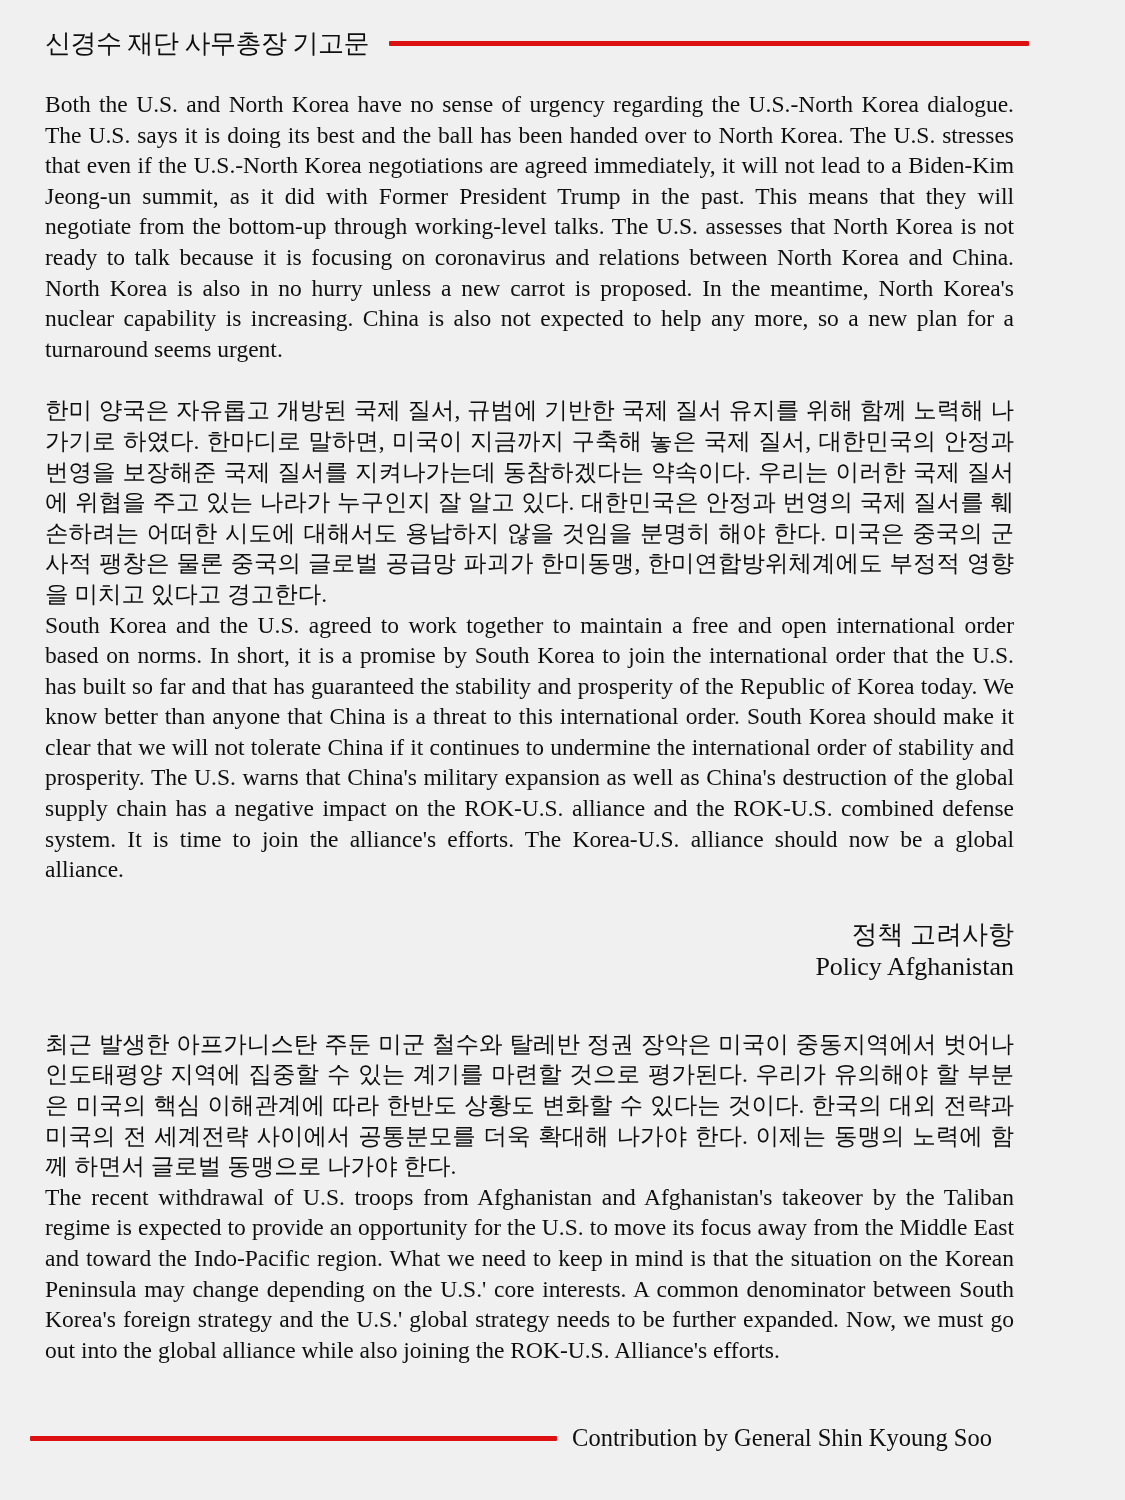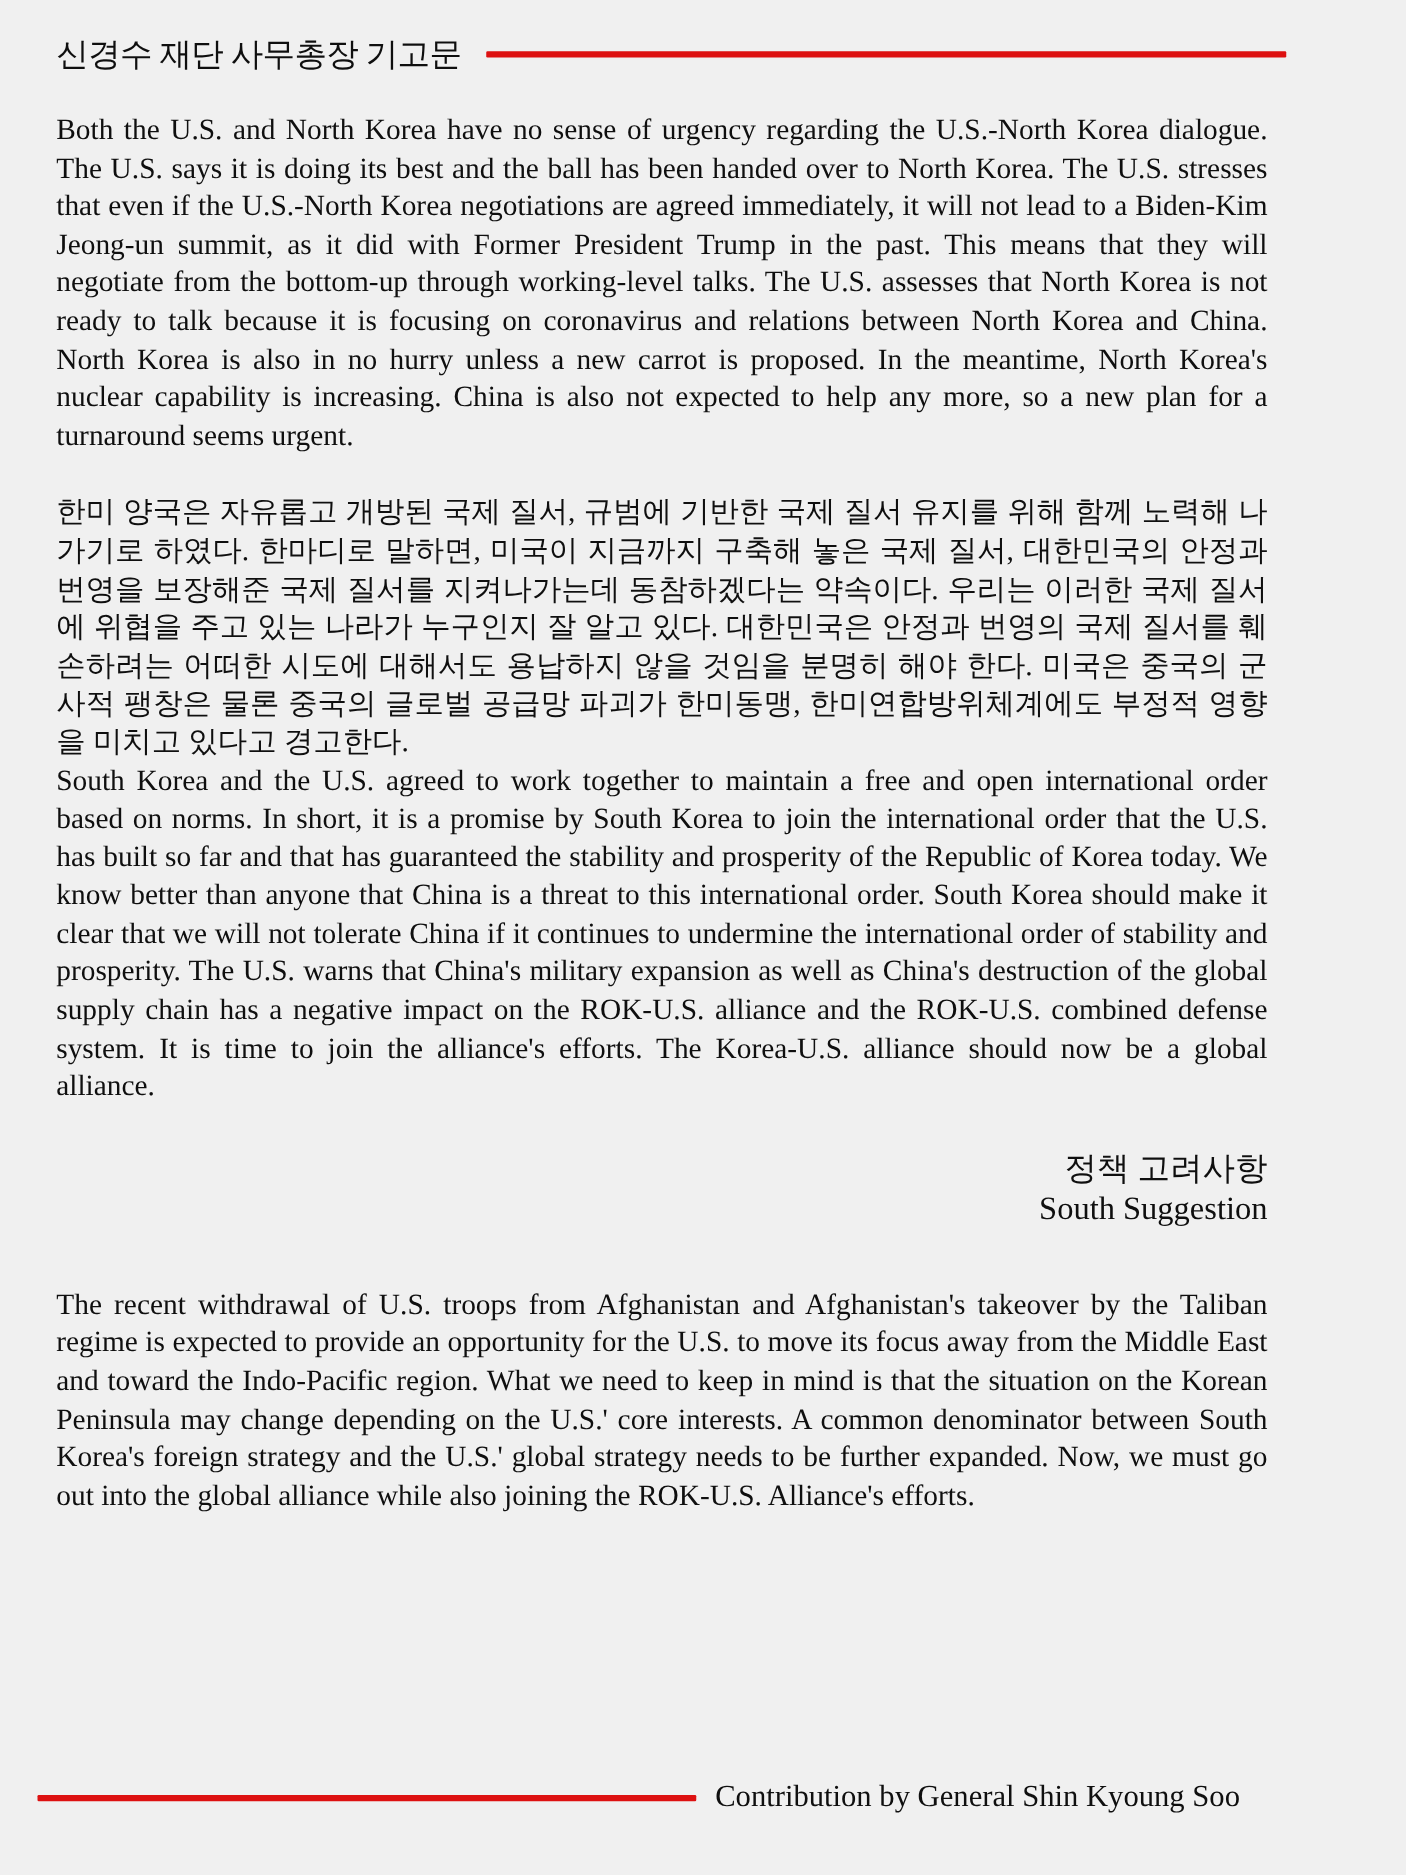--- a/index.html
+++ b/index.html
@@ -92,23 +92,24 @@
   <main class="article">
 
     <p class="para en gap-after">Both the U.S. and North Korea have no sense of urgency regarding the U.S.-North Korea dialogue. The U.S. says it is doing its best and the ball has been handed over to North Korea. The U.S. stresses that even if the U.S.-North Korea negotiations are agreed immediately, it will not lead to a Biden-Kim Jeong-un summit, as it did with Former President Trump in the past. This means that they will negotiate from the bottom-up through working-level talks. The U.S. assesses that North Korea is not ready to talk because it is focusing on coronavirus and relations between North Korea and China. North Korea is also in no hurry unless a new carrot is proposed. In the meantime, North Korea's nuclear capability is increasing. China is also not expected to help any more, so a new plan for a turnaround seems urgent.</p>
 
     <p class="para ko">한미 양국은 자유롭고 개방된 국제 질서, 규범에 기반한 국제 질서 유지를 위해 함께 노력해 나가기로 하였다. 한마디로 말하면, 미국이 지금까지 구축해 놓은 국제 질서, 대한민국의 안정과 번영을 보장해준 국제 질서를 지켜나가는데 동참하겠다는 약속이다. 우리는 이러한 국제 질서에 위협을 주고 있는 나라가 누구인지 잘 알고 있다. 대한민국은 안정과 번영의 국제 질서를 훼손하려는 어떠한 시도에 대해서도 용납하지 않을 것임을 분명히 해야 한다. 미국은 중국의 군사적 팽창은 물론 중국의 글로벌 공급망 파괴가 한미동맹, 한미연합방위체계에도 부정적 영향을 미치고 있다고 경고한다.</p>
 
     <p class="para en">South Korea and the U.S. agreed to work together to maintain a free and open international order based on norms. In short, it is a promise by South Korea to join the international order that the U.S. has built so far and that has guaranteed the stability and prosperity of the Republic of Korea today. We know better than anyone that China is a threat to this international order. South Korea should make it clear that we will not tolerate China if it continues to undermine the international order of stability and prosperity. The U.S. warns that China's military expansion as well as China's destruction of the global supply chain has a negative impact on the ROK-U.S. alliance and the ROK-U.S. combined defense system. It is time to join the alliance's efforts. The Korea-U.S. alliance should now be a global alliance.</p>
 
     <div class="section-heading">
       <p>정책 고려사항</p>
-      <p>South Suggestion</p>
+      <p>Policy Afghanistan</p>
     </div>
 
+    <p class="para ko">최근 발생한 아프가니스탄 주둔 미군 철수와 탈레반 정권 장악은 미국이 중동지역에서 벗어나 인도태평양 지역에 집중할 수 있는 계기를 마련할 것으로 평가된다. 우리가 유의해야 할 부분은 미국의 핵심 이해관계에 따라 한반도 상황도 변화할 수 있다는 것이다. 한국의 대외 전략과 미국의 전 세계전략 사이에서 공통분모를 더욱 확대해 나가야 한다. 이제는 동맹의 노력에 함께 하면서 글로벌 동맹으로 나가야 한다.</p>
 
     <p class="para en gap-after">The recent withdrawal of U.S. troops from Afghanistan and Afghanistan's takeover by the Taliban regime is expected to provide an opportunity for the U.S. to move its focus away from the Middle East and toward the Indo-Pacific region. What we need to keep in mind is that the situation on the Korean Peninsula may change depending on the U.S.' core interests. A common denominator between South Korea's foreign strategy and the U.S.' global strategy needs to be further expanded. Now, we must go out into the global alliance while also joining the ROK-U.S. Alliance's efforts.</p>
 
 
   </main>
 
   <footer class="doc-footer">
     <span class="footer-rule accent-bg" style="background: rgb(221, 17, 17);"></span>
     <span class="footer-credit">Contribution by General Shin Kyoung Soo</span>
   </footer>

